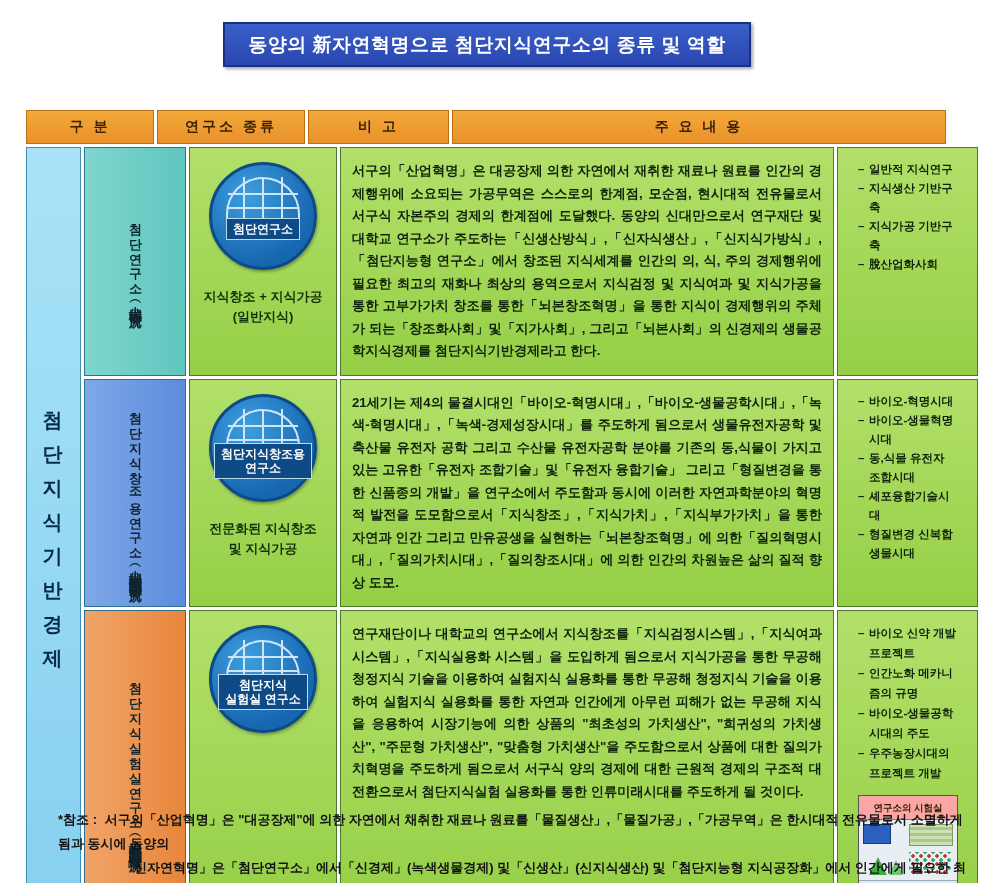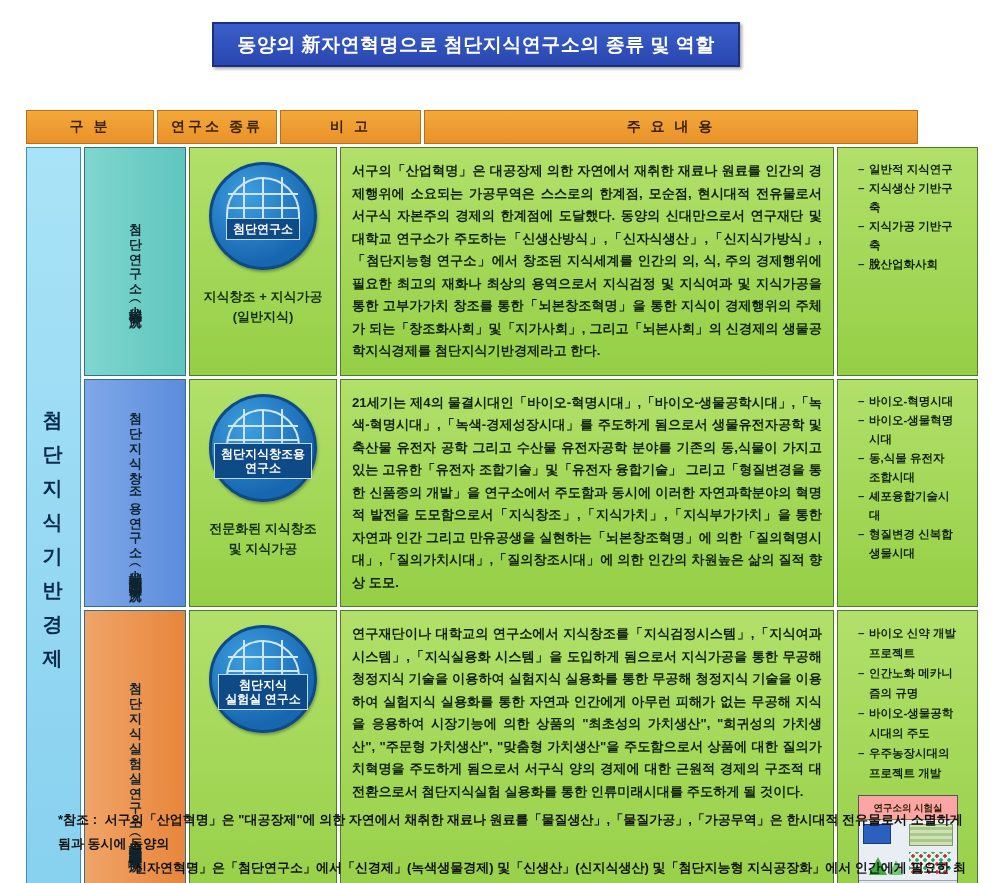--- a/index.html
+++ b/index.html
@@ -11,21 +11,21 @@
   }
   #page {
     position: relative;
     width: 1003px; height: 883px;
     overflow: hidden;
   }
 
   
   .title-bar {
     position: absolute;
-    left: 212px; top: 22px;
+    left: 223px; top: 22px;
     width: 528px; height: 45px;
     background: linear-gradient(#3a5fc8, #2a46b0);
     border: 2px solid #1c2f80;
     display: flex; align-items: center; justify-content: center;
     color: #ffffff;
     font-size: 19px; font-weight: bold;
     letter-spacing: .5px;
     box-shadow: 2px 2px 3px rgba(0,0,0,.35);
   }
 
@@ -38,21 +38,21 @@
   .header-row { display: flex; gap: 3px; }
   .hdr {
     background: linear-gradient(#f4a93a, #e8912a);
     border: 1px solid #b96f12;
     height: 34px;
     display: flex; align-items: center; justify-content: center;
     font-size: 14px; font-weight: bold; color: #3a2200;
     letter-spacing: 3px;
   }
   .hdr.c1 { width: 128px; }
-  .hdr.c2 { width: 120px; }
+  .hdr.c2 { width: 148px; }
   .hdr.c3 { width: 494px; }
   .hdr.c4 { width: 141px; }
 
   .body-row { display: flex; gap: 3px; margin-top: 3px; }
 
   
   .left-merged {
     width: 55px;
     background: linear-gradient(#a9e3f7, #86d0ef);
     border: 1px solid #3f8fb5;

